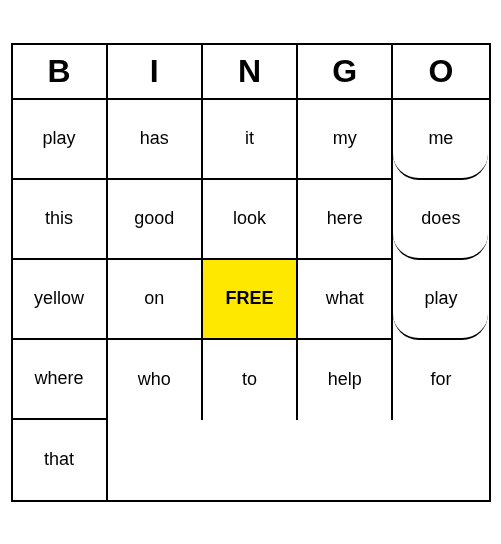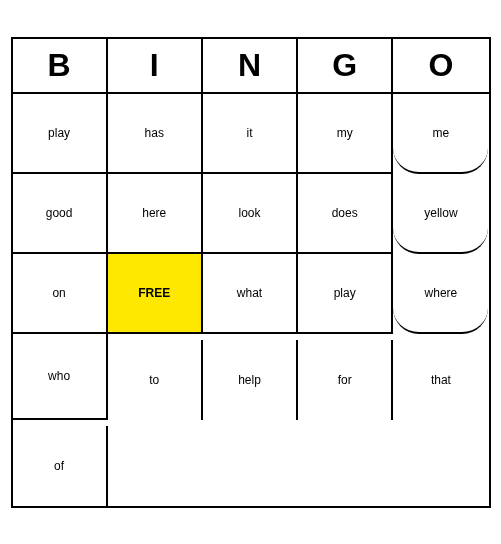--- a/index.html
+++ b/index.html
@@ -39,36 +39,35 @@
 
     .bingo-grid {
       display: grid;
       grid-template-columns: repeat(5, 1fr);
     }
 
     .bingo-cell {
       border-right: 2px solid #000;
       border-bottom: 2px solid #000;
       text-align: center;
-      font-size: 12px;
+      font-size: 18px;
       padding: 10px 4px;
       min-height: 80px;
       display: flex;
       align-items: center;
       justify-content: center;
     }
 
     .bingo-cell:nth-child(5n) {
       border-right: none;
       border-radius: 26px;
     }
 
     .bingo-grid .bingo-cell:nth-last-child(-n+5) {
       border-bottom: none;
-      margin-top: 6px;
     }
 
     .free-cell {
       background-color: #FFE800;
       font-weight: bold;
     }
   </style>
 </head>
 <body>
 
@@ -79,30 +78,30 @@
       <div class="bingo-header-cell">N</div>
       <div class="bingo-header-cell">G</div>
       <div class="bingo-header-cell">O</div>
     </div>
   <div class="bingo-grid">
   <div class="bingo-cell">play</div>
       <div class="bingo-cell">has</div>
       <div class="bingo-cell">it</div>
       <div class="bingo-cell">my</div>
       <div class="bingo-cell">me</div>
+      <div class="bingo-cell">this</div>
       <div class="bingo-cell">good</div>
+      <div class="bingo-cell">look</div>
       <div class="bingo-cell">here</div>
-      <div class="bingo-cell">look</div>
       <div class="bingo-cell">does</div>
       <div class="bingo-cell">yellow</div>
       <div class="bingo-cell">on</div>
       <div class="bingo-cell free-cell">FREE</div>
       <div class="bingo-cell">what</div>
       <div class="bingo-cell">play</div>
       <div class="bingo-cell">where</div>
       <div class="bingo-cell">who</div>
       <div class="bingo-cell">to</div>
       <div class="bingo-cell">help</div>
       <div class="bingo-cell">for</div>
       <div class="bingo-cell">that</div>
-      <div class="bingo-cell">of</div>
     </div>
 </div>
 
 </body></html>

